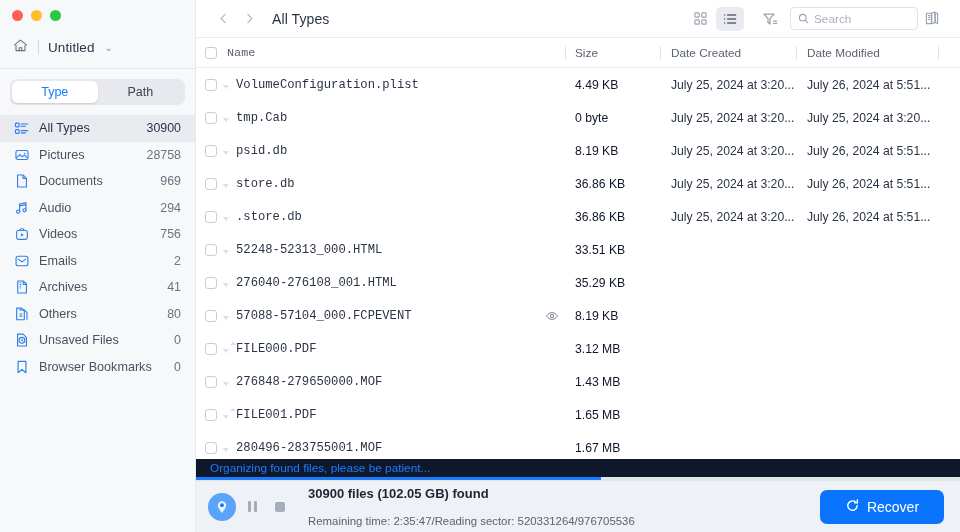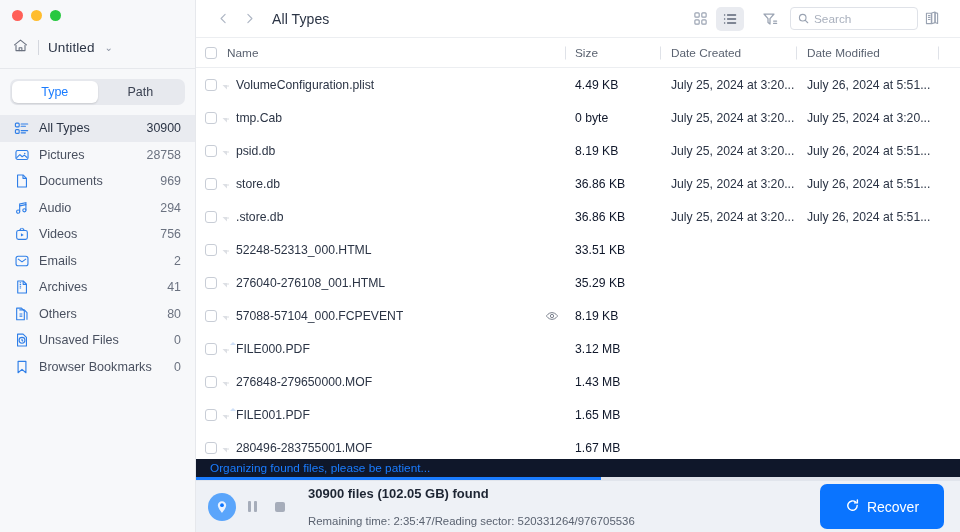--- a/index.html
+++ b/index.html
@@ -159,21 +159,21 @@
     height: 30px;
     display: flex;
     align-items: center;
     border-bottom: 1px solid #eceef1;
     font-size: 11.8px;
     color: #5a6270;
     flex: 0 0 30px;
     background: #fff;
   }
   .col-check { width: 29px; display: flex; align-items: center; justify-content: center; flex: 0 0 29px; }
-  .col-name { flex: 1; min-width: 0; padding-left: 2px; position: relative; display: flex; align-items: center; }
+  .col-name { flex: 1; min-width: 0; padding-left: 2px; position: relative; display: flex; align-items: center; font-family: Liberation Mono, monospace; }
   .col-size { width: 95px; flex: 0 0 95px; padding-left: 10px; position: relative; }
   .col-dc  { width: 136px; flex: 0 0 136px; padding-left: 11px; position: relative; }
   .col-dm  { width: 142px; flex: 0 0 142px; padding-left: 11px; position: relative; }
   .col-tail { width: 22px; flex: 0 0 22px; position: relative; }
   .vsep::before {
     content: "";
     position: absolute;
     left: 0; top: 50%;
     transform: translateY(-50%);
     width: 1px; height: 13px;
@@ -288,21 +288,21 @@
     cursor: default;
   }
   .pause-b { display: flex; gap: 3px; }
   .pause-b i { display: block; width: 3px; height: 11px; background: #a6adba; border-radius: 1px; }
   .stop-b { width: 10px; height: 10px; background: #a6adba; border-radius: 2px; }
   .ftext { margin-left: 16px; display: flex; flex-direction: column; gap: 14px; }
   .ft-main { font-size: 13px; font-weight: bold; color: #1d2533; }
   .ft-sub { font-size: 11.4px; color: #5a6270; }
   .fspacer { flex: 1; }
   .recover-btn {
-    width: 124px; height: 45px;
+    width: 124px; height: 34px;
     background: #0a74ff;
     border-radius: 7px;
     display: flex; align-items: center; justify-content: center;
     gap: 7px;
     color: #fff;
     font-size: 14px;
     cursor: default;
   }
 
   

